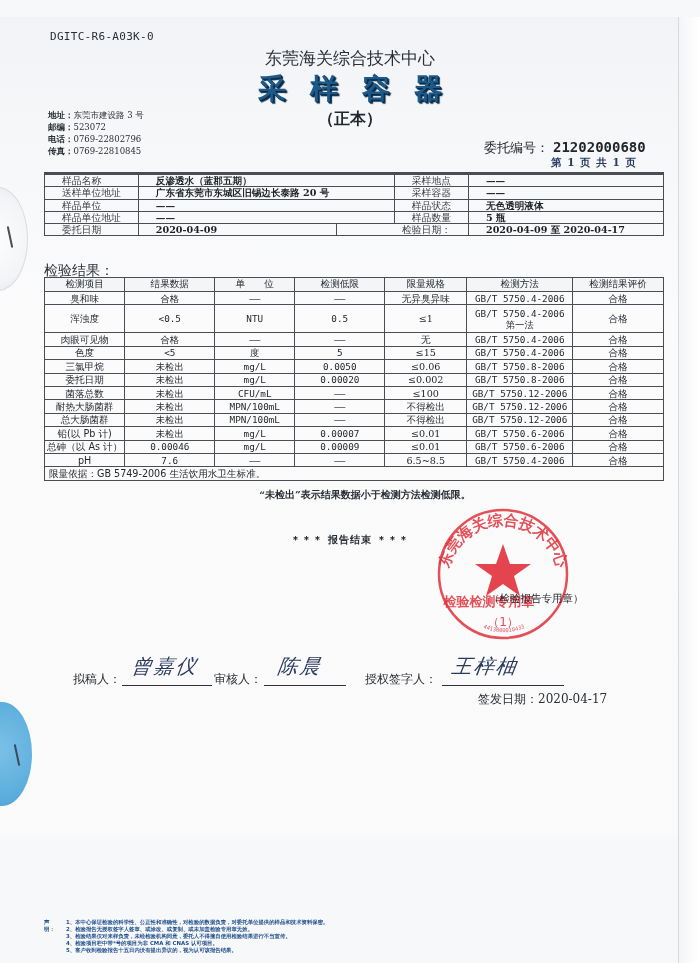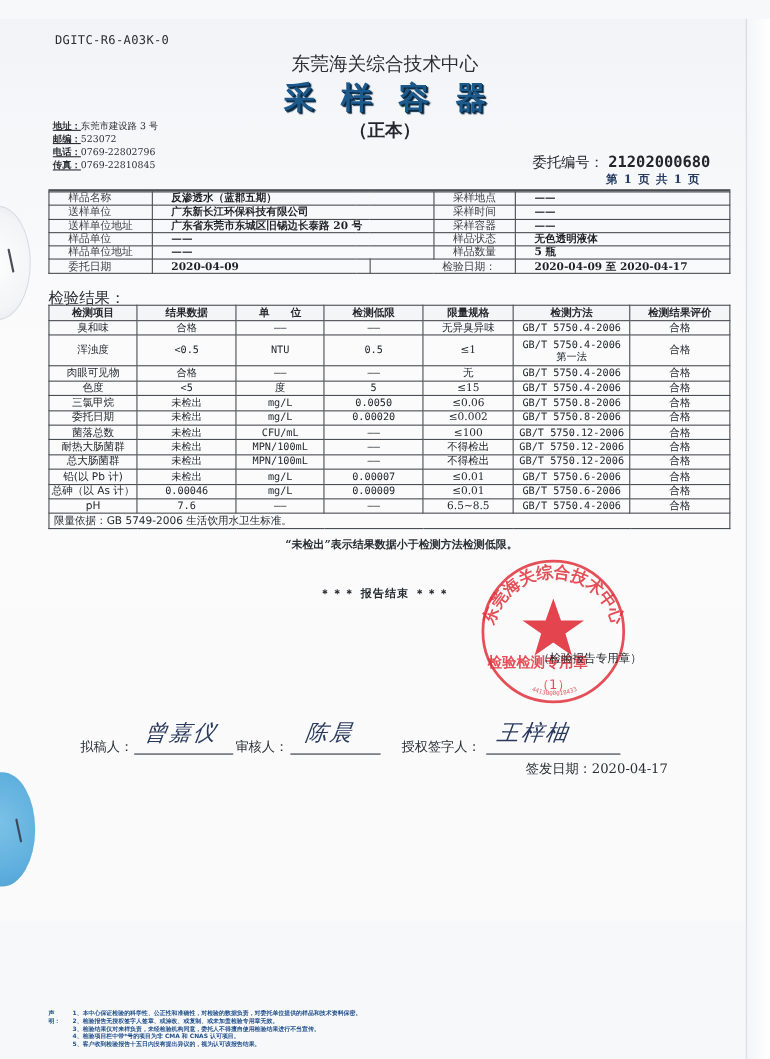--- a/index.html
+++ b/index.html
@@ -35,21 +35,21 @@
     color: #1d5a8c; letter-spacing: 24px; padding-left: 24px;
     text-shadow: 1px 1px 0 #0b2a44, 2px 2px 1px #0b2a44;
   }
   .copy-type {
     position: absolute; left: 0; width: 700px; top: 92px; text-align: center;
     font-family: "DejaVu Sans", sans-serif; font-weight: bold; font-size: 16px; color: #23272d;
   }
   .contact {
     position: absolute; left: 48px; top: 92px; font-size: 8.5px; line-height: 12px; color: #2a2e33;
   }
-  .contact div span.k { font-weight: bold; text-decoration: underline; }
+  .contact div span.k { font-weight: bold; }
   .commission {
     position: absolute; left: 484px; top: 122px; font-size: 13px;
     font-family: "DejaVu Sans", sans-serif; color: #22262b;
   }
   .commission .num { font-family: "DejaVu Sans Mono", monospace; font-weight: bold; font-size: 14px; margin-left: 4px; }
   .pages {
     position: absolute; left: 551px; top: 139px; font-size: 10.5px; font-weight: bold; color: #273c63;
     letter-spacing: 1px;
   }
   .hr-top { position: absolute; left: 44px; top: 155px; width: 620px; height: 2px; background: #4a4d52; }
@@ -65,21 +65,21 @@
 
   .results-title {
     position: absolute; left: 44px; top: 245px; font-size: 14px;
     font-family: "DejaVu Sans", sans-serif; color: #2d3137;
   }
   .results {
     position: absolute; left: 44px; top: 260px; width: 620px;
     font-size: 9.6px; color: #24282d;
   }
   .results th, .results td { border: 1px solid #4a4d52; text-align: center; padding: 0 2px; white-space: nowrap; }
-  .results th { font-weight: bold; font-family: "DejaVu Sans", sans-serif; font-size: 9.6px; height: 14px; background: #f4f5f7; }
+  .results th { font-weight: normal; font-family: "DejaVu Sans", sans-serif; font-size: 9.6px; height: 14px; background: #f4f5f7; }
   .results td { height: 13.4px; line-height: 11px; }
   .results td.item { font-family: "DejaVu Sans", sans-serif; }
   .results td.mono { font-family: "DejaVu Sans Mono", "Liberation Mono", monospace; font-size: 9.3px; }
   .results tr.tall td { height: 28px; }
   .results td.basis { text-align: left; padding-left: 4px; height: 14px; font-family: "DejaVu Sans", sans-serif; }
 
   .note1 {
     position: absolute; left: 0; width: 700px; top: 471px; text-align: center;
     font-size: 10px; font-weight: bold; color: #2a2e33; padding-left: 30px;
   }
@@ -162,26 +162,20 @@
         <col style="width:12px">
         <col style="width:58px">
         <col style="width:58px">
         <col>
     </colgroup>
     <tbody id="info-body">
         <tr>
           <td class="lbl">样品名称</td>
           <td class="val" colspan="3">反渗透水（蓝郡五期）</td>
           <td class="lbl">采样地点</td>
-          <td class="val">——</td>
-        </tr>
-        <tr>
-          <td class="lbl">送样单位</td>
-          <td class="val" colspan="3">广东新长江环保科技有限公司</td>
-          <td class="lbl">采样时间</td>
           <td class="val">——</td>
         </tr>
         <tr>
           <td class="lbl">送样单位地址</td>
           <td class="val" colspan="3">广东省东莞市东城区旧锡边长泰路 20 号</td>
           <td class="lbl">采样容器</td>
           <td class="val">——</td>
         </tr>
         <tr>
           <td class="lbl">样品单位</td>

